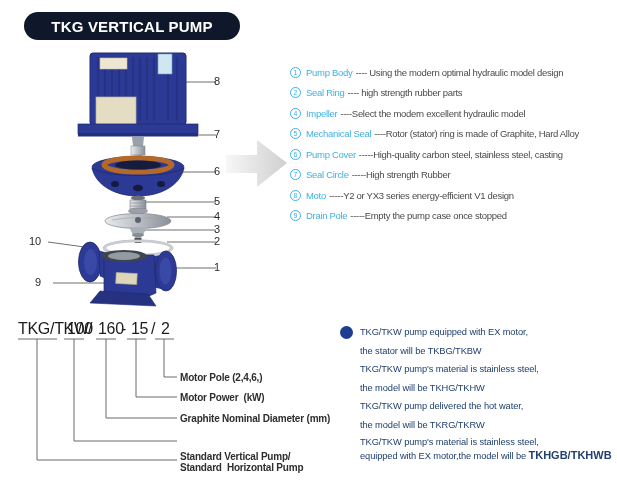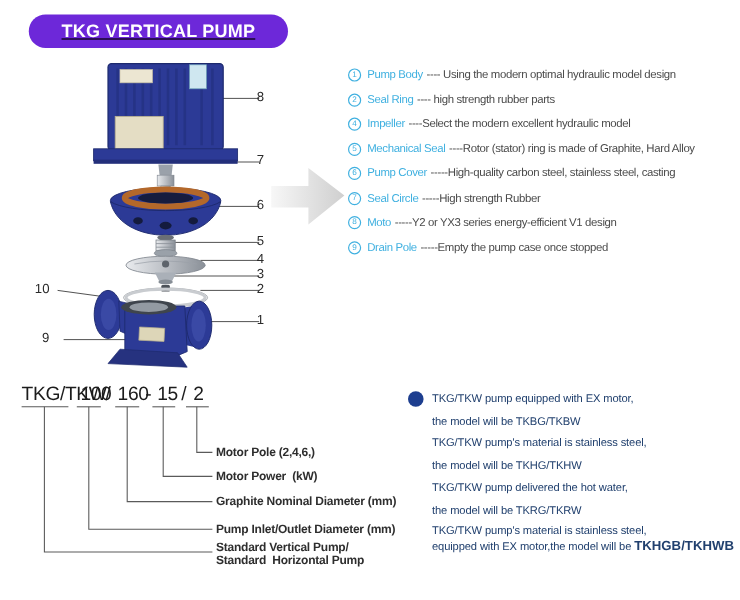--- a/index.html
+++ b/index.html
@@ -1,29 +1,29 @@
 <!DOCTYPE html>
 <html><head>
 <meta charset="utf-8">
 <style>
   html,body{margin:0;padding:0;background:#fff;}
   .page{position:relative;width:617px;height:500px;background:#fff;overflow:hidden;
         font-family:"Liberation Sans",sans-serif;}
 
   
   .header-pill{position:absolute;left:24px;top:12px;width:216px;height:28px;
-    background:#6d28d9;border-radius:14px;display:flex;align-items:center;justify-content:center;text-decoration:underline;}
+    background:#0f172a;border-radius:14px;display:flex;align-items:center;justify-content:center;}
   .header-pill span{color:#fff;font-weight:bold;font-size:15px;letter-spacing:.2px;}
 
   
   .callout{position:absolute;font-size:11px;color:#2b2b2b;line-height:1;}
 
   
   .parts-list{position:absolute;left:290px;top:57px;width:327px;}
-  .part-row{display:flex;align-items:flex-start;height:20.55px;white-space:nowrap;
+  .part-row{display:flex;align-items:flex-end;height:20.55px;white-space:nowrap;
     font-size:9.5px;letter-spacing:-0.3px;}
   .pnum{flex:0 0 auto;width:11px;height:11px;border:1px solid #3fb0e0;border-radius:50%;
     color:#3fb0e0;font-size:6.8px;letter-spacing:0;display:inline-flex;align-items:center;
     justify-content:center;margin-right:5px;box-sizing:border-box;}
   .pname{color:#3fb0e0;margin-right:3px;}
   .pdesc{color:#4a4a4a;}
 
   
   .code-token{position:absolute;font-size:16px;font-weight:normal;color:#1c1c1c;
     letter-spacing:-0.3px;line-height:1;}
@@ -213,27 +213,26 @@
       <path d="M136,24 V82 H177"></path>
       <path d="M106,24 V103 H177"></path>
       <path d="M74,24 V126 H177"></path>
       <path d="M37,24 V145 H177"></path>
     </g>
   </svg>
 
   <span class="code-label" style="left:180px;top:372px">Motor Pole (2,4,6,)</span>
   <span class="code-label" style="left:180px;top:392px">Motor Power&nbsp;&nbsp;(kW)</span>
   <span class="code-label" style="left:180px;top:413px">Graphite Nominal Diameter (mm)</span>
-  <span class="code-label" style="left:180px;top:436px">Pump Inlet/Outlet Diameter (mm)</span>
   <span class="code-label" style="left:180px;top:451px">Standard Vertical Pump/</span>
   <span class="code-label" style="left:180px;top:462px">Standard&nbsp; Horizontal Pump</span>
 
   <span class="bullet"></span>
   <div class="note-line" style="top:328px">TKG/TKW pump equipped with EX motor,</div>
-  <div class="note-line" style="top:347px">the model will be TKBG/TKBW</div>
+  <div class="note-line" style="top:347px">the stator will be TKBG/TKBW</div>
   <div class="note-line" style="top:365px">TKG/TKW pump's material is stainless steel,</div>
   <div class="note-line" style="top:384px">the model will be TKHG/TKHW</div>
   <div class="note-line" style="top:402px">TKG/TKW pump delivered the hot water,</div>
   <div class="note-line" style="top:421px">the model will be TKRG/TKRW</div>
   <div class="note-line" style="top:438px">TKG/TKW pump's material is stainless steel,</div>
   <div class="note-line" style="top:450px"><span>equipped with EX motor,the model will be </span><b>TKHGB/TKHWB</b></div>
 
 </div>
 
 </body></html>

